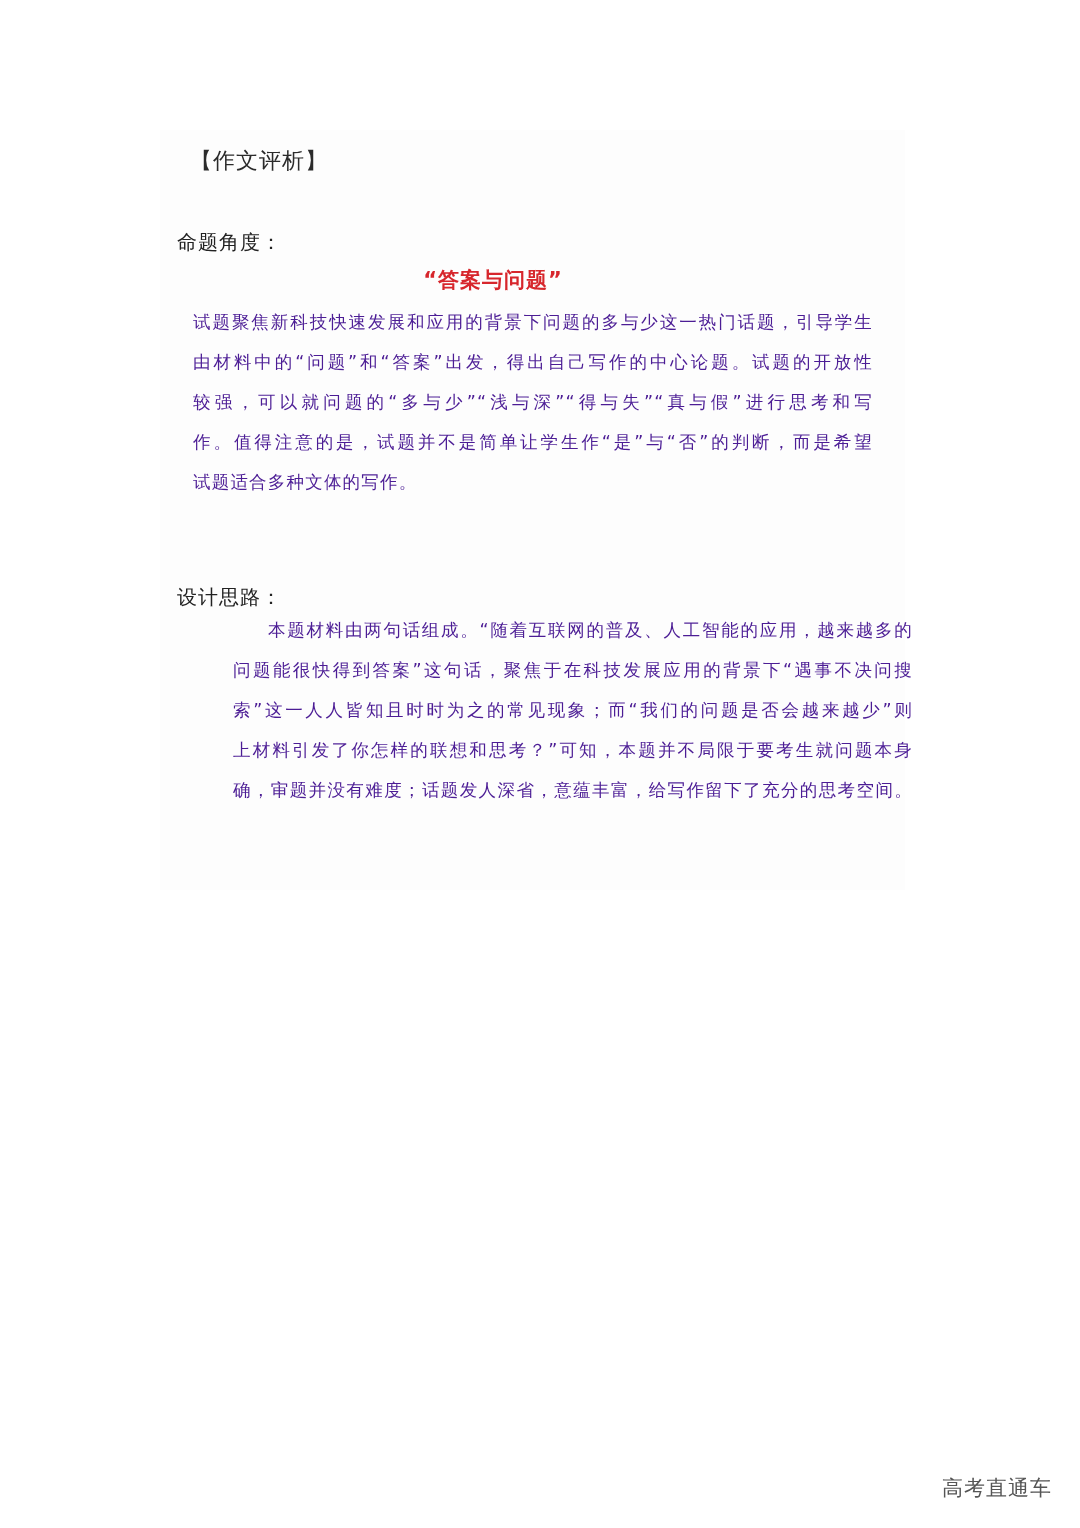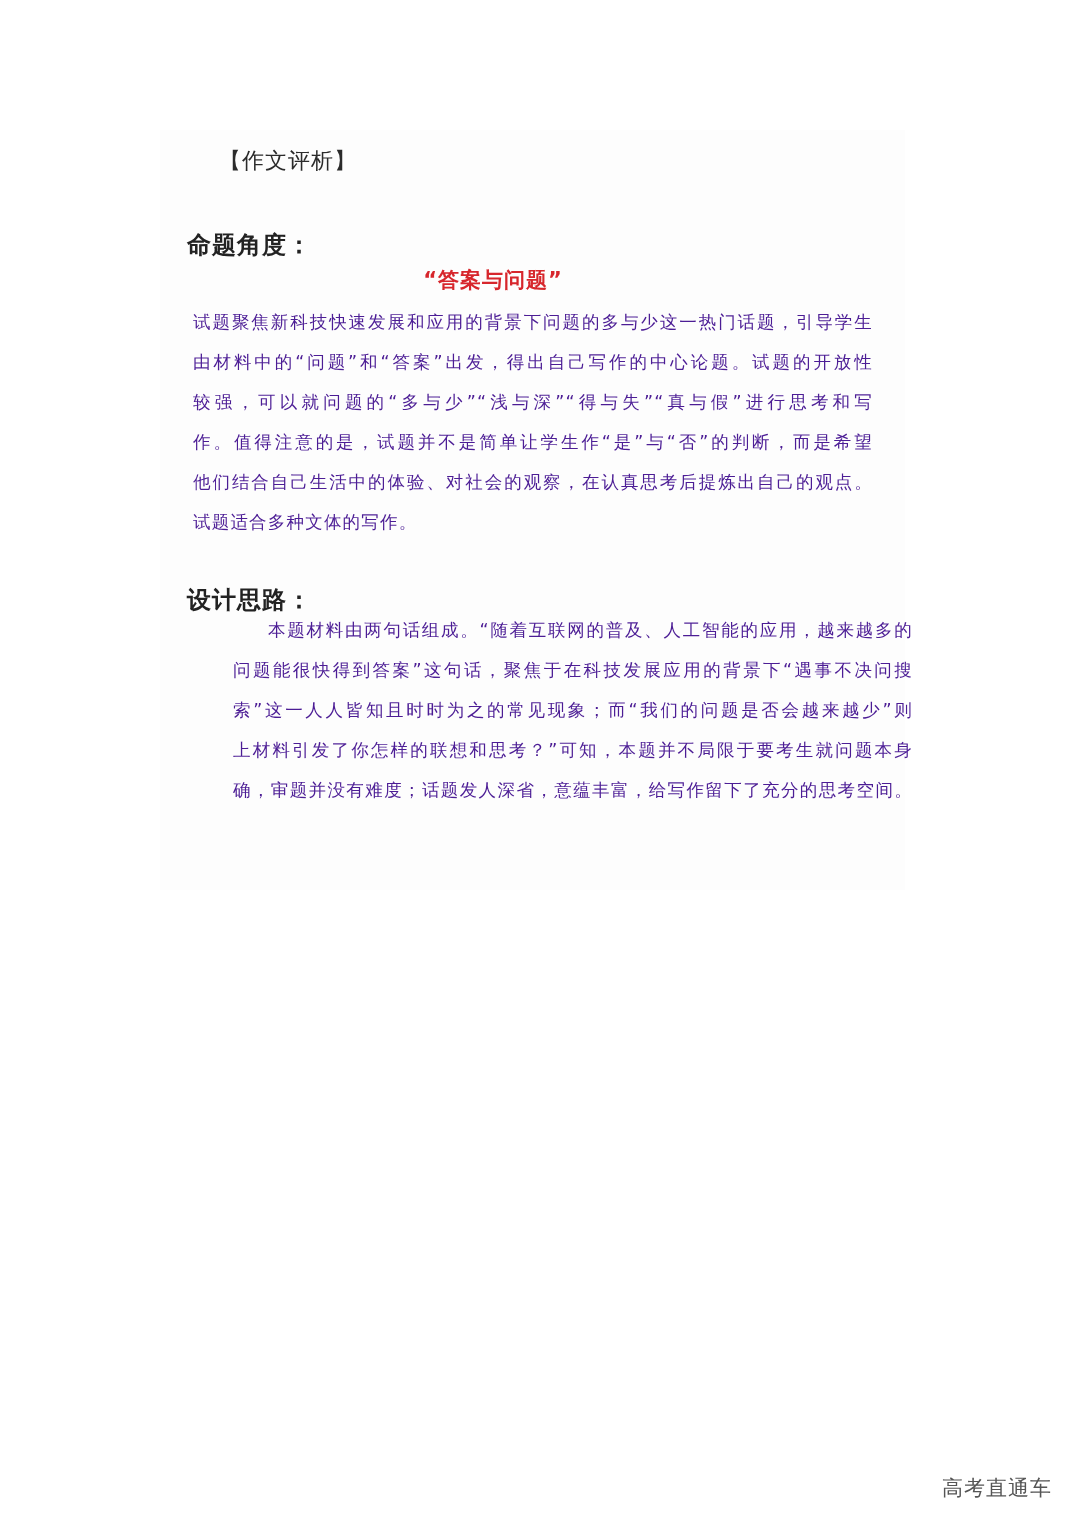--- a/index.html
+++ b/index.html
@@ -23,27 +23,26 @@
       height: 760px;
       background: #fdfdfd;
     }
     .doc-title {
       position: absolute;
       left: 190px;
       top: 146px;
       font-size: 22px;
       color: #2b2b2b;
       letter-spacing: 1px;
-      margin-left: 29px;
     }
     .section-heading {
       position: absolute;
-      left: 187px;
-      font-size: 24px;
-      font-weight: bold;
+      left: 177px;
+      font-size: 20px;
+      font-weight: normal;
       color: #222;
       letter-spacing: 1px;
     }
     .h1 { top: 229px; }
     .h2 { top: 577px; margin-top: 7px; }
     .topic-title {
       position: absolute;
       left: 0;
       width: 976px;
       top: 266px;
@@ -95,21 +94,20 @@
 
 <div class="section-heading h1">命题角度：</div>
 
 <div class="topic-title">“答案与问题”</div>
 
 <div class="para p1">
   <span class="line">试题聚焦新科技快速发展和应用的背景下问题的多与少这一热门话题，引导学生</span>
   <span class="line">由材料中的“问题”和“答案”出发，得出自己写作的中心论题。试题的开放性</span>
   <span class="line">较强，可以就问题的“多与少”“浅与深”“得与失”“真与假”进行思考和写</span>
   <span class="line">作。值得注意的是，试题并不是简单让学生作“是”与“否”的判断，而是希望</span>
-  <span class="line">他们结合自己生活中的体验、对社会的观察，在认真思考后提炼出自己的观点。</span>
   <span class="line last">试题适合多种文体的写作。</span>
 </div>
 
 <div class="section-heading h2">设计思路：</div>
 
 <div class="para p2">
   <span class="line">本题材料由两句话组成。“随着互联网的普及、人工智能的应用，越来越多的</span>
   <span class="line" style="text-indent:0">问题能很快得到答案”这句话，聚焦于在科技发展应用的背景下“遇事不决问搜</span>
   <span class="line" style="text-indent:0">索”这一人人皆知且时时为之的常见现象；而“我们的问题是否会越来越少”则</span>
   <span class="line" style="text-indent:0">上材料引发了你怎样的联想和思考？”可知，本题并不局限于要考生就问题本身</span>

